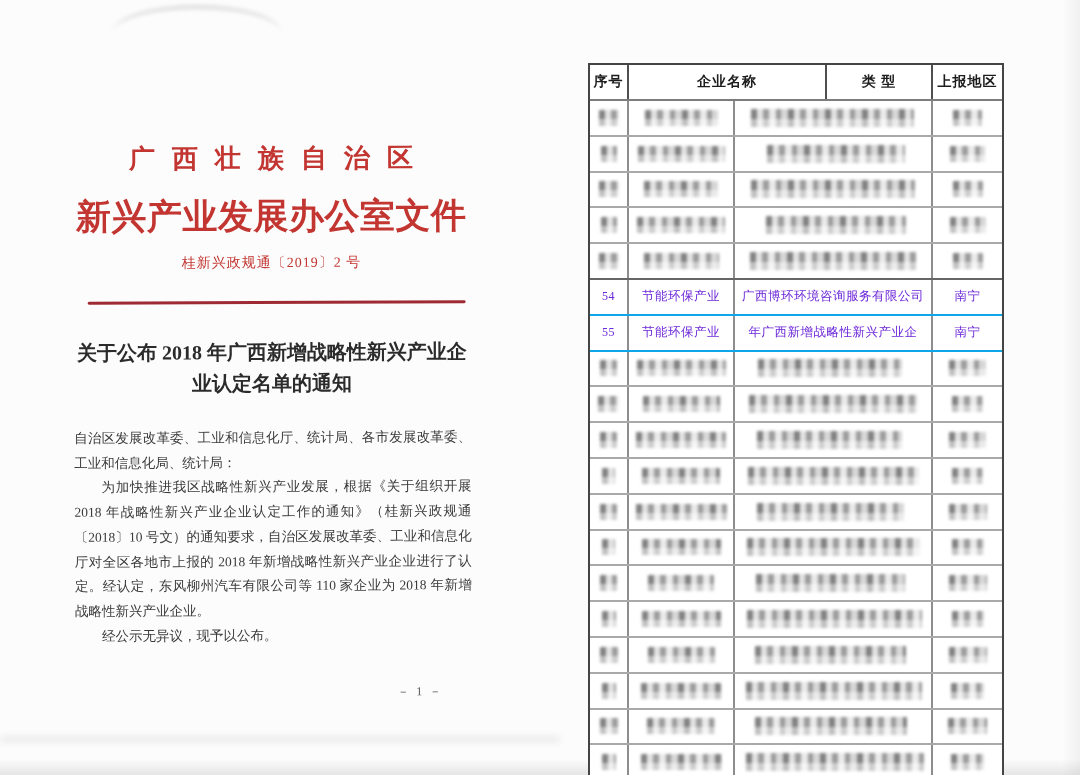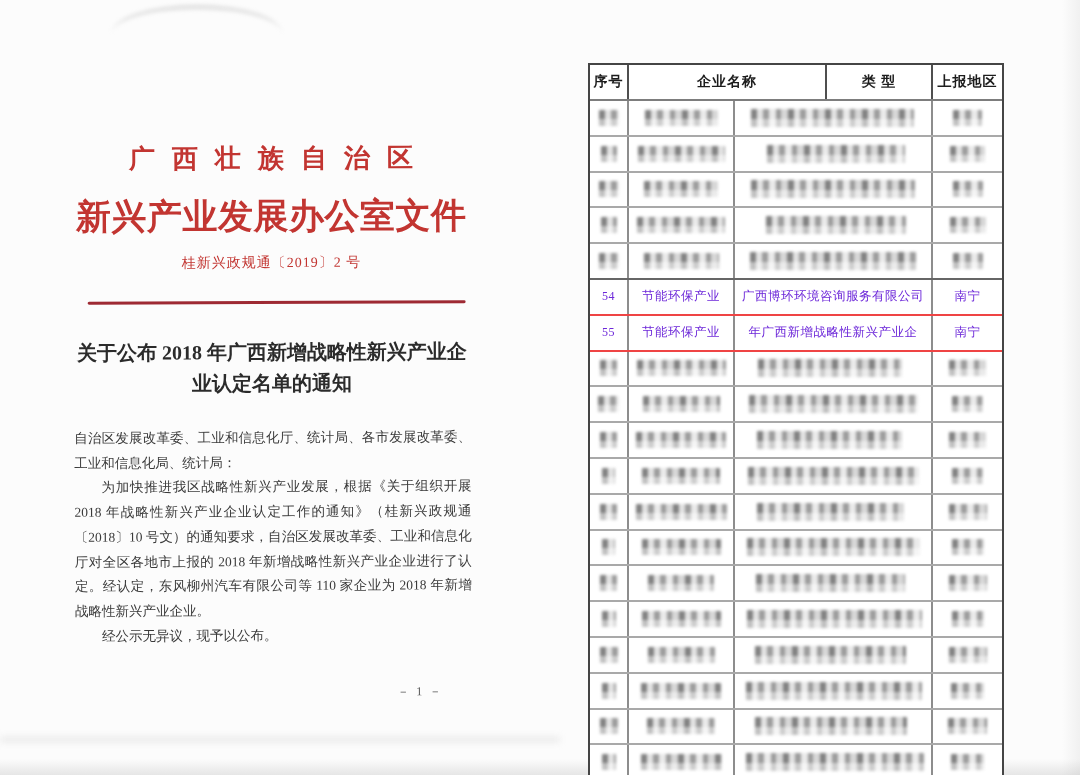--- a/index.html
+++ b/index.html
@@ -66,21 +66,21 @@
     position:absolute;top:684px;left:396px;font-size:12px;color:#555;letter-spacing:2px;
   }
   
   .table-page{position:absolute;left:588px;top:63px;width:416px;}
   .gtable{border:2px solid #454545;background:#fff;box-sizing:border-box;width:416px;}
   .trow{display:flex;align-items:center;height:33.8px;}
   .trow.head{height:34px;}
   .trow + .trow{border-top:2px solid #a9a9a9;}
   .trow.head + .trow{border-top:2px solid #7d7d7d;}
   .trow.visible{border-top:2px solid #666;}
-  .trow.visible + .trow{border-top:2px solid #ef4444;}
+  .trow.visible + .trow{border-top:2px solid #0ea5e9;}
   .tcell{
     height:100%;display:flex;align-items:center;justify-content:center;
     box-sizing:border-box;overflow:hidden;
   }
   .c0{width:39px;}.c1{width:106px;}.c2{width:198px;}.c3{width:69px;}
   .c0,.c1,.c2{border-right:2px solid #8d8d8d;}
   .head .c0,.head .c1,.head .c2{border-right:2px solid #4f4f4f;}
   .head .tcell, .trow.head{font-weight:bold;}
   .head-cell{font-size:14px;color:#1d1d1d;letter-spacing:1px;}
   .visible .tcell{font-size:12.5px;color:#6d28d9;letter-spacing:.5px;}

